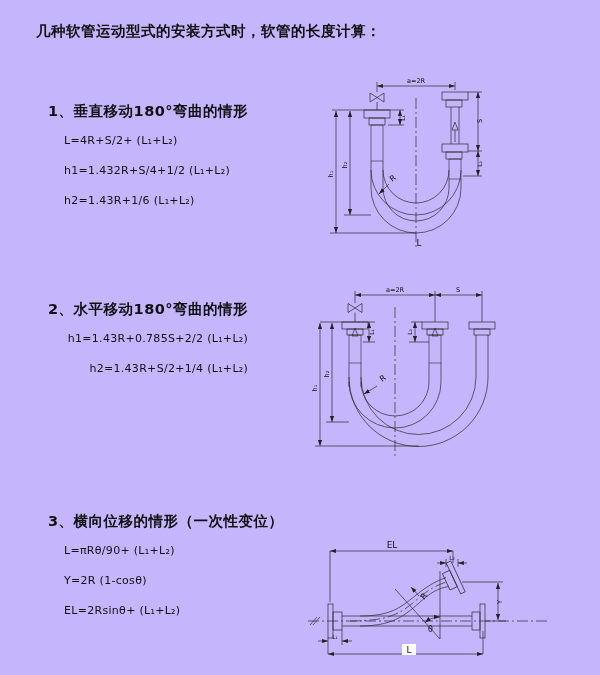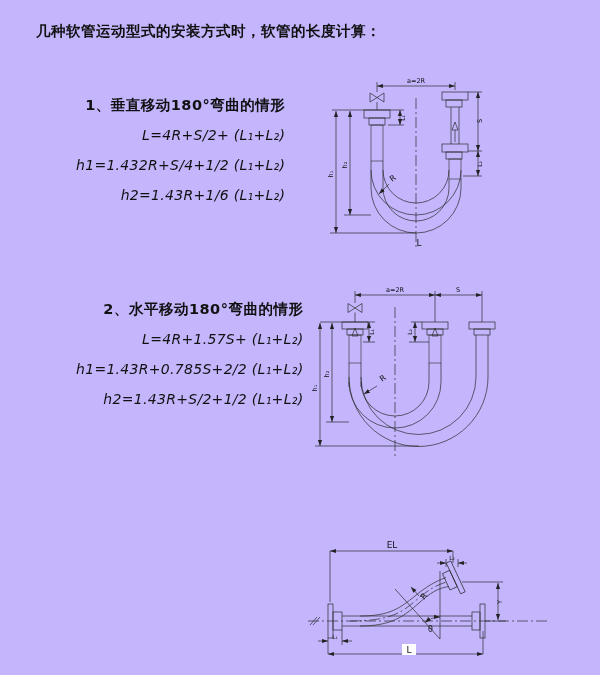--- a/index.html
+++ b/index.html
@@ -2,52 +2,57 @@
 <html><head>
 <meta charset="utf-8">
 <style>
   html,body{margin:0;padding:0;background:#fff;}
   body{width:600px;height:675px;font-family:"DejaVu Sans","Liberation Sans",sans-serif;color:#111;}
   .page{position:relative;width:600px;height:675px;background:#c4b5fd;overflow:hidden;
         border-right:3px solid #0369a1;border-bottom:1px solid #d8d8d8;}
   .title{position:absolute;left:36px;top:22px;font-size:14.5px;font-weight:700;letter-spacing:.5px;white-space:nowrap;}
   .sec{position:absolute;left:48px;}
   .heading{font-size:14.5px;font-weight:700;letter-spacing:.5px;margin-bottom:5px;white-space:nowrap;}
-  .formula{font-size:14px;margin-left:28px;line-height:30px;letter-spacing:.3px;white-space:nowrap;font-style:italic;}
+  .formula{font-size:11px;margin-left:16px;line-height:30px;letter-spacing:.3px;white-space:nowrap;}
   .fig{position:absolute;text-align:center;}
   svg{display:block;}
   .d *{fill:none;stroke:#2b2b2b;stroke-width:.7;}
   .d rect.br{stroke-width:.6;}
   svg text{stroke:none !important;fill:#111;font-size:6.5px;font-family:"DejaVu Sans",sans-serif;}
   svg text.big{font-size:9px;}
   svg text.med{font-size:8px;}
   svg text.sm{font-size:5.8px;}
   .cl{stroke-dasharray:11,3,2,3;}
 </style>
 </head>
 <body>
 
 <div class="page">
 
   <div class="title">几种软管运动型式的安装方式时，软管的长度计算：</div>
 
-  <div class="sec" style="top:96px;text-align:right;">
+  <div class="sec" style="top:102px;">
     <div class="heading">1、垂直移动180°弯曲的情形</div>
     <div class="formula">L=4R+S/2+ (L₁+L₂)</div>
     <div class="formula">h1=1.432R+S/4+1/2 (L₁+L₂)</div>
     <div class="formula">h2=1.43R+1/6 (L₁+L₂)</div>
   </div>
 
   <div class="sec" style="top:300px;text-align:right;">
     <div class="heading">2、水平移动180°弯曲的情形</div>
-    <div class="formula">L=4R+1.57S+ (L₁+L₂)</div>
     <div class="formula">h1=1.43R+0.785S+2/2 (L₁+L₂)</div>
-    <div class="formula">h2=1.43R+S/2+1/2 (L₁+L₂)</div>
-  </div>
-
+    <div class="formula">h2=1.43R+S/2+1/4 (L₁+L₂)</div>
+  </div>
+
+  <div class="sec" style="top:512px;">
+    <div class="heading">3、横向位移的情形（一次性变位）</div>
+    <div class="formula">L=πRθ/90+ (L₁+L₂)</div>
+    <div class="formula">Y=2R (1-cosθ)</div>
+    <div class="formula">EL=2Rsinθ+ (L₁+L₂)</div>
+  </div>
 
   <div class="fig" style="left:322px;top:70px;">
     <svg width="195" height="185" viewBox="0 0 195 185">
       <defs>
         <pattern id="br1" patternUnits="userSpaceOnUse" width="3.5" height="3.5">
           <path d="M0,3.5 L3.5,0 M0,0 L3.5,3.5" stroke="#666" stroke-width=".4"></path>
         </pattern>
         <marker id="ar1" viewBox="0 0 9 8" refX="8.5" refY="4" markerWidth="9" markerHeight="8" orient="auto-start-reverse">
           <path d="M0,1 L8.5,4 L0,7 z" fill="#222"></path>
         </marker>

